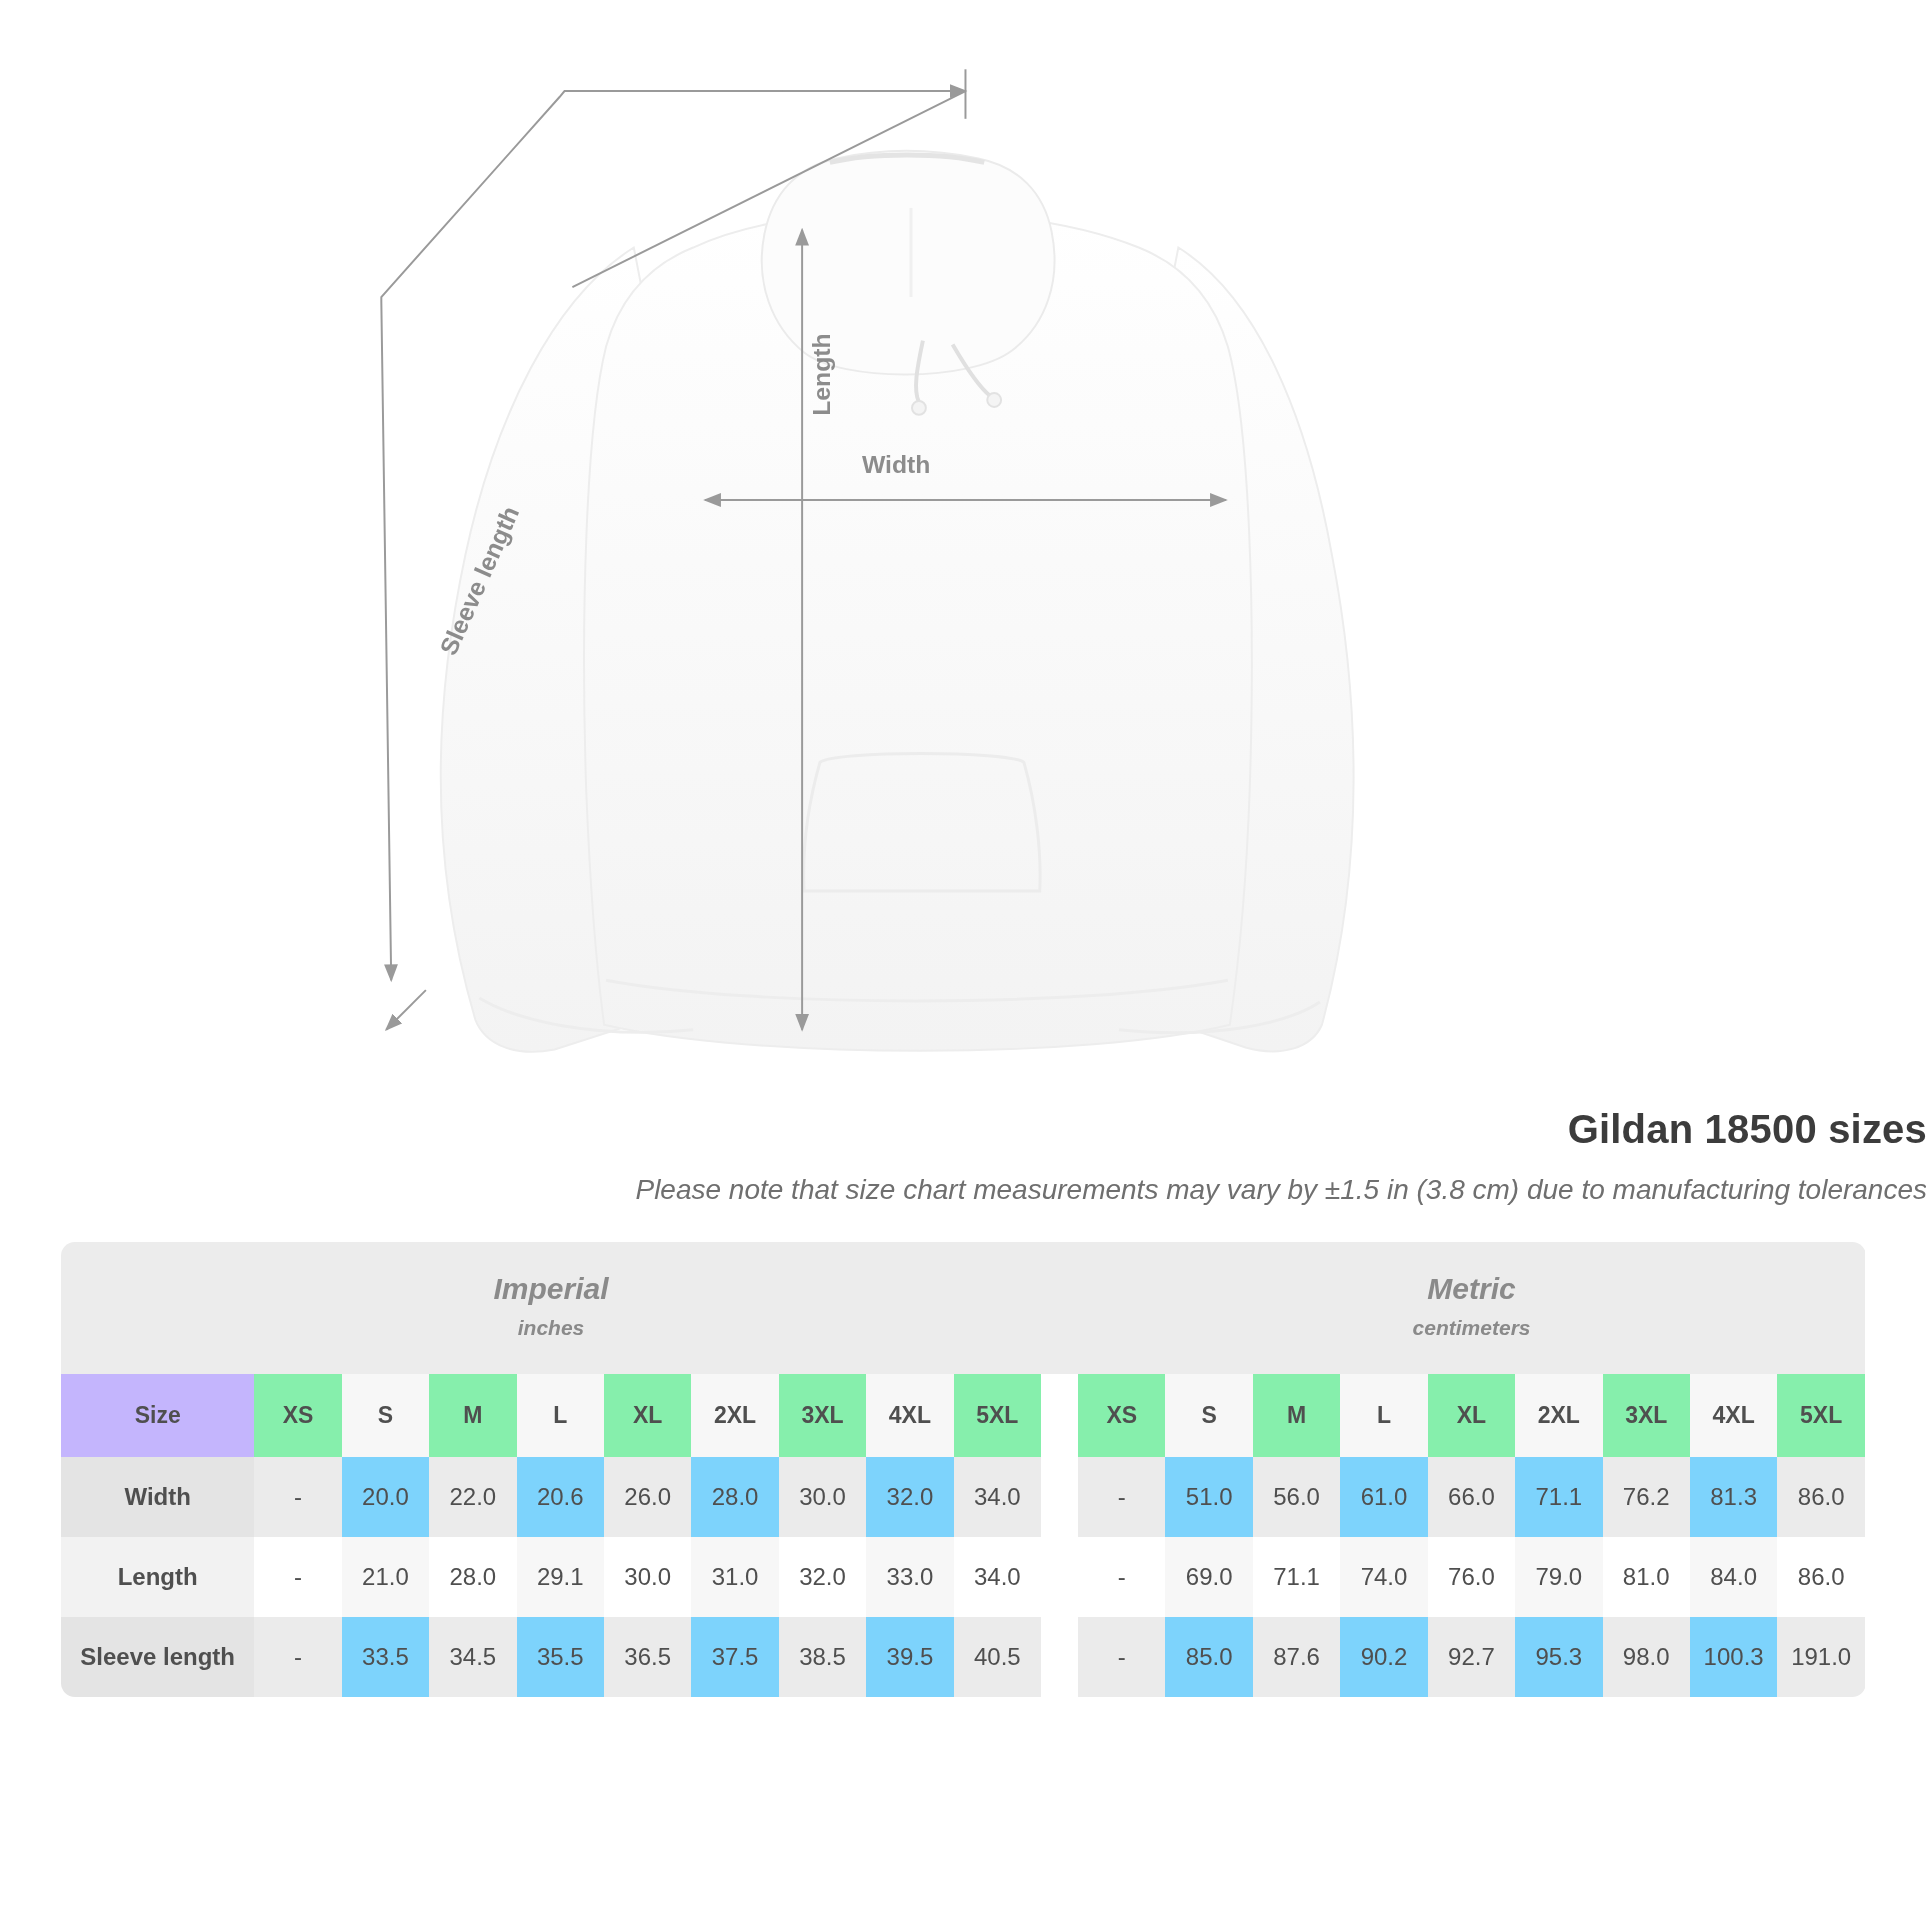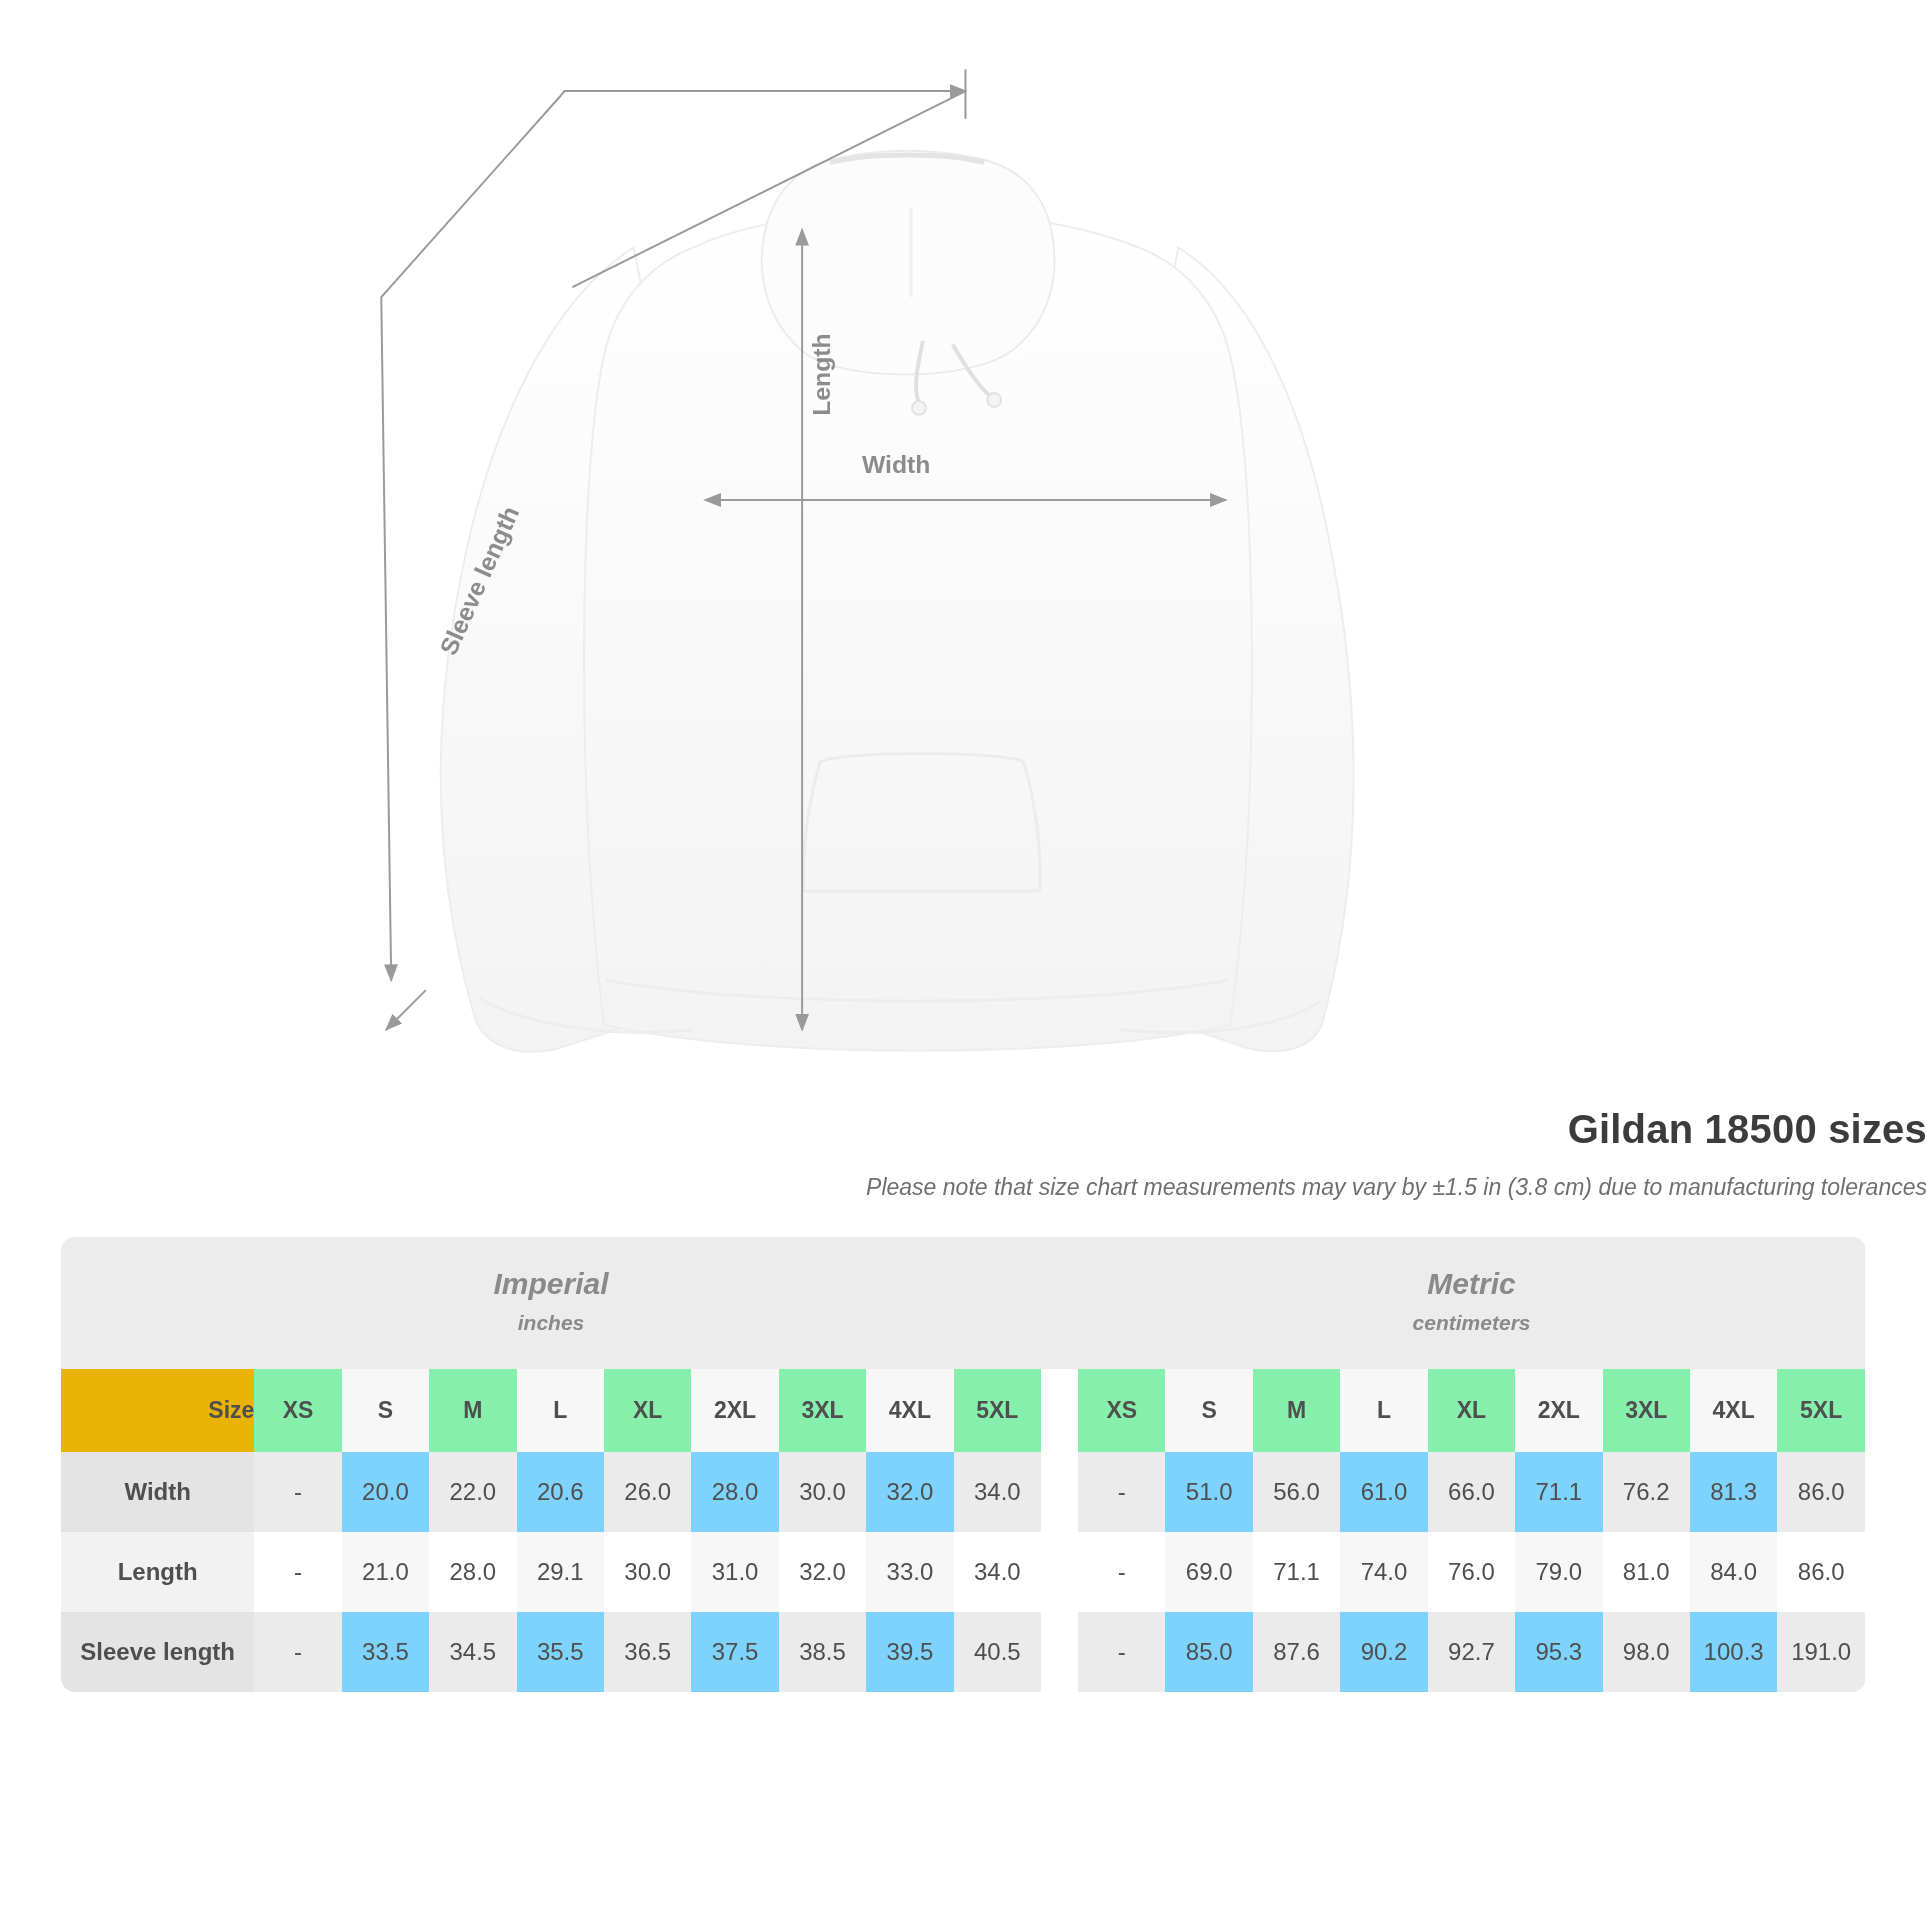--- a/index.html
+++ b/index.html
@@ -39,21 +39,21 @@
     margin-top: 8px;
     margin-left: 19px;
   }
   .chart-title {
     font-size: 40px;
     font-weight: bold;
     color: #3c3c3c;
     letter-spacing: 0.2px;
   }
   .chart-note {
-    font-size: 23px;
+    font-size: 28px;
     font-style: italic;
     color: #6f6f6f;
     margin-top: 22px;
   }
 
   
   .table-wrap {
     margin: 36px 61px 0 61px;
     border-radius: 14px;
     overflow: hidden;
@@ -96,22 +96,21 @@
 
   
   .head-row td, .head-row th {
     background: #86efac;
     padding: 28px 0;
     font-size: 24px;
     font-weight: bold;
     color: #555;
   }
   .head-row .rowlabel {
-    background: #eab308;
-    text-align: right;
+    background: #c4b5fd;
   }
   .head-row td.alt {
     background: #f7f7f7;
   }
 
   
   tr.data-row td {
     padding: 26px 0;
     font-size: 24px;
   }

